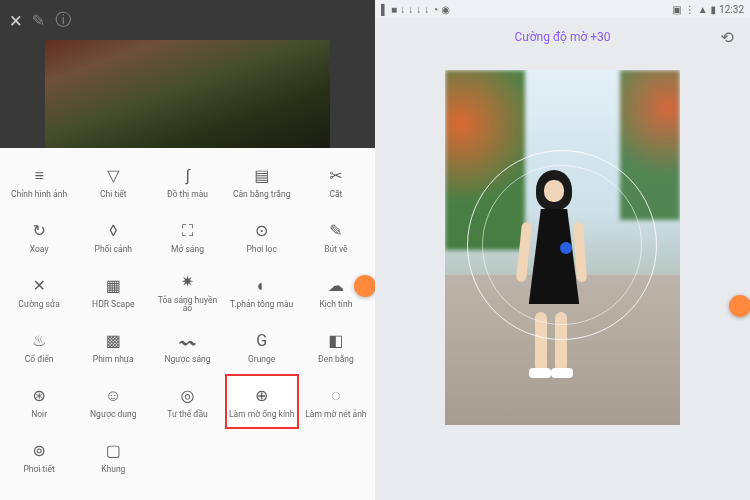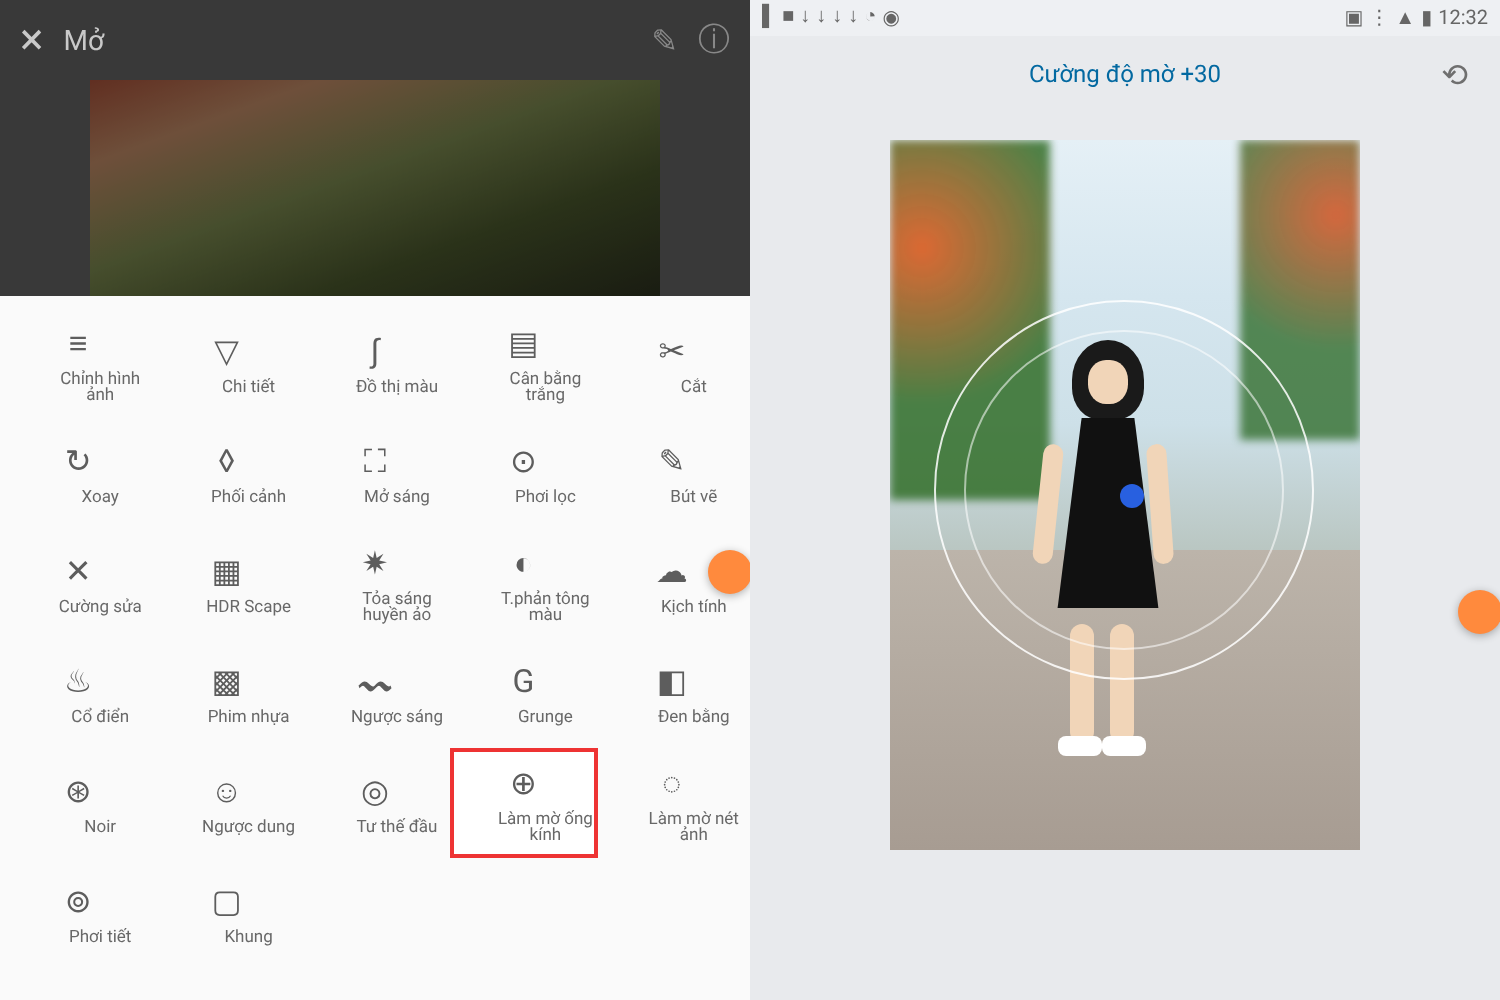--- a/index.html
+++ b/index.html
@@ -13,31 +13,31 @@
 .lp-top-bar { display: flex; align-items: center; padding: 8px 10px; color: #c9c9c9; font-size: 13px; gap: 10px; }
 .lp-top-bar .x { font-size: 22px; cursor: pointer; }
 .lp-top-bar .title { flex: 1; font-size: 14px; }
 .lp-top-bar .pencil { font-size: 16px; color:#888; }
 .lp-top-bar .info { font-size: 16px; color:#888; }
 .lp-img { position: absolute; top: 40px; left: 45px; width: 285px; height: 108px; background: linear-gradient(160deg,#b0553c 0%,#c8906a 20%,#808e52 45%,#4d5b2e 70%,#2e3320 100%); filter: brightness(.55); }
 
 .lp-grid-wrap { position: absolute; top: 148px; left: 0; right: 0; bottom: 0; background: #fafafa; display: grid; grid-template-columns: repeat(5, 1fr); grid-auto-rows: 55px; padding: 6px 2px; overflow: hidden; }
 .tool { display: flex; flex-direction: column; align-items: center; justify-content: center; gap: 3px; cursor: pointer; position: relative; }
 .tool .ic { width: 22px; height: 22px; display: flex; align-items: center; justify-content: center; color: #5d5d5d; }
-.tool .lbl { font-size: 8.5px; color: #686868; text-align: center; line-height: 1; padding: 0 2px; margin-left: 22px; }
+.tool .lbl { font-size: 8.5px; color: #686868; text-align: center; line-height: 1; padding: 0 2px; }
 .tool.hl { outline: 2px solid #e33; outline-offset: -2px; background: #fff; }
 .orange-dot { position: absolute; right: -1px; top: 275px; width: 22px; height: 22px; border-radius: 50%; background: #ff8a3d; box-shadow: 0 1px 4px rgba(0,0,0,.3); }
 
 
 .rp-status { height: 18px; background: #eef0f3; display: flex; align-items: center; font-size: 10px; color: #666; padding: 0 6px; }
 .rp-status .left-icns { display: flex; gap: 3px; }
 .rp-status .spacer { flex: 1; }
 .rp-status .right-icns { display: flex; gap: 3px; align-items: center; }
 .rp-bar { height: 38px; display: flex; align-items: center; justify-content: center; position: relative; padding: 0 14px; }
-.rp-bar .slider-txt { font-size: 12px; color: #0369a1; }
+.rp-bar .slider-txt { font-size: 12px; color: #8b5cf6; }
 .rp-bar .rotate-ic { position: absolute; right: 16px; color: #6f6f6f; font-size: 16px; cursor: pointer; }
 .rp-canvas { position: absolute; top: 70px; left: 70px; width: 235px; height: 355px; overflow: hidden; }
 .photo { width: 100%; height: 100%; background: linear-gradient(to bottom, #e5f0f6 0%, #d5e6ef 22%, #cde0e8 40%, #b7c3bd 60%, #968f86 100%); position: relative; }
 .trees-l { position: absolute; top: 0; left: 0; width: 80px; height: 180px; background: radial-gradient(circle at 20% 30%, rgba(220,90,30,.9), rgba(50,110,40,.85) 55%); filter: blur(2px); }
 .trees-r { position: absolute; top: 0; right: 0; width: 60px; height: 150px; background: radial-gradient(circle at 80% 25%, rgba(210,80,30,.85), rgba(50,110,45,.8) 55%); filter: blur(2px); }
 .road { position: absolute; bottom: 0; left: 0; right: 0; height: 150px; background: linear-gradient(to top, #a79c92, #bcb4aa); }
 .girl { position: absolute; left: 70px; top: 100px; width: 78px; height: 205px; }
 .g-head { width: 36px; height: 40px; background: #1a1a1a; border-radius: 50% 50% 40% 40%; margin: 0 auto; }
 .g-face { width: 20px; height: 22px; background: #f1d5b8; border-radius: 45%; margin: -30px auto 0; position: relative; z-index: 2; }
 .g-body { width: 60px; height: 95px; background: #111; margin: 7px auto 0; clip-path: polygon(28% 0, 72% 0, 92% 100%, 8% 100%); }
@@ -52,21 +52,20 @@
 .blue-dot { position: absolute; top: 172px; left: 115px; width: 12px; height: 12px; background: #2860e0; border-radius: 50%; }
 .rp-orange { position: absolute; right: -1px; top: 295px; width: 22px; height: 22px; border-radius: 50%; background: #ff8a3d; box-shadow: 0 1px 4px rgba(0,0,0,.3); }
 </style>
 </head>
 <body>
 
 <div class="left-phone">
   <div class="lp-top">
     <div class="lp-top-bar">
       <span class="x">×</span>
-      <span class="title">Mở</span>
       <span class="pencil">✎</span>
       <span class="info">ⓘ</span>
     </div>
     <div class="lp-img"></div>
   </div>
   <div class="lp-grid-wrap" id="tool-grid">
       <div class="tool">
         <div class="ic">≡</div>
         <div class="lbl">Chỉnh hình ảnh</div>
       </div>

